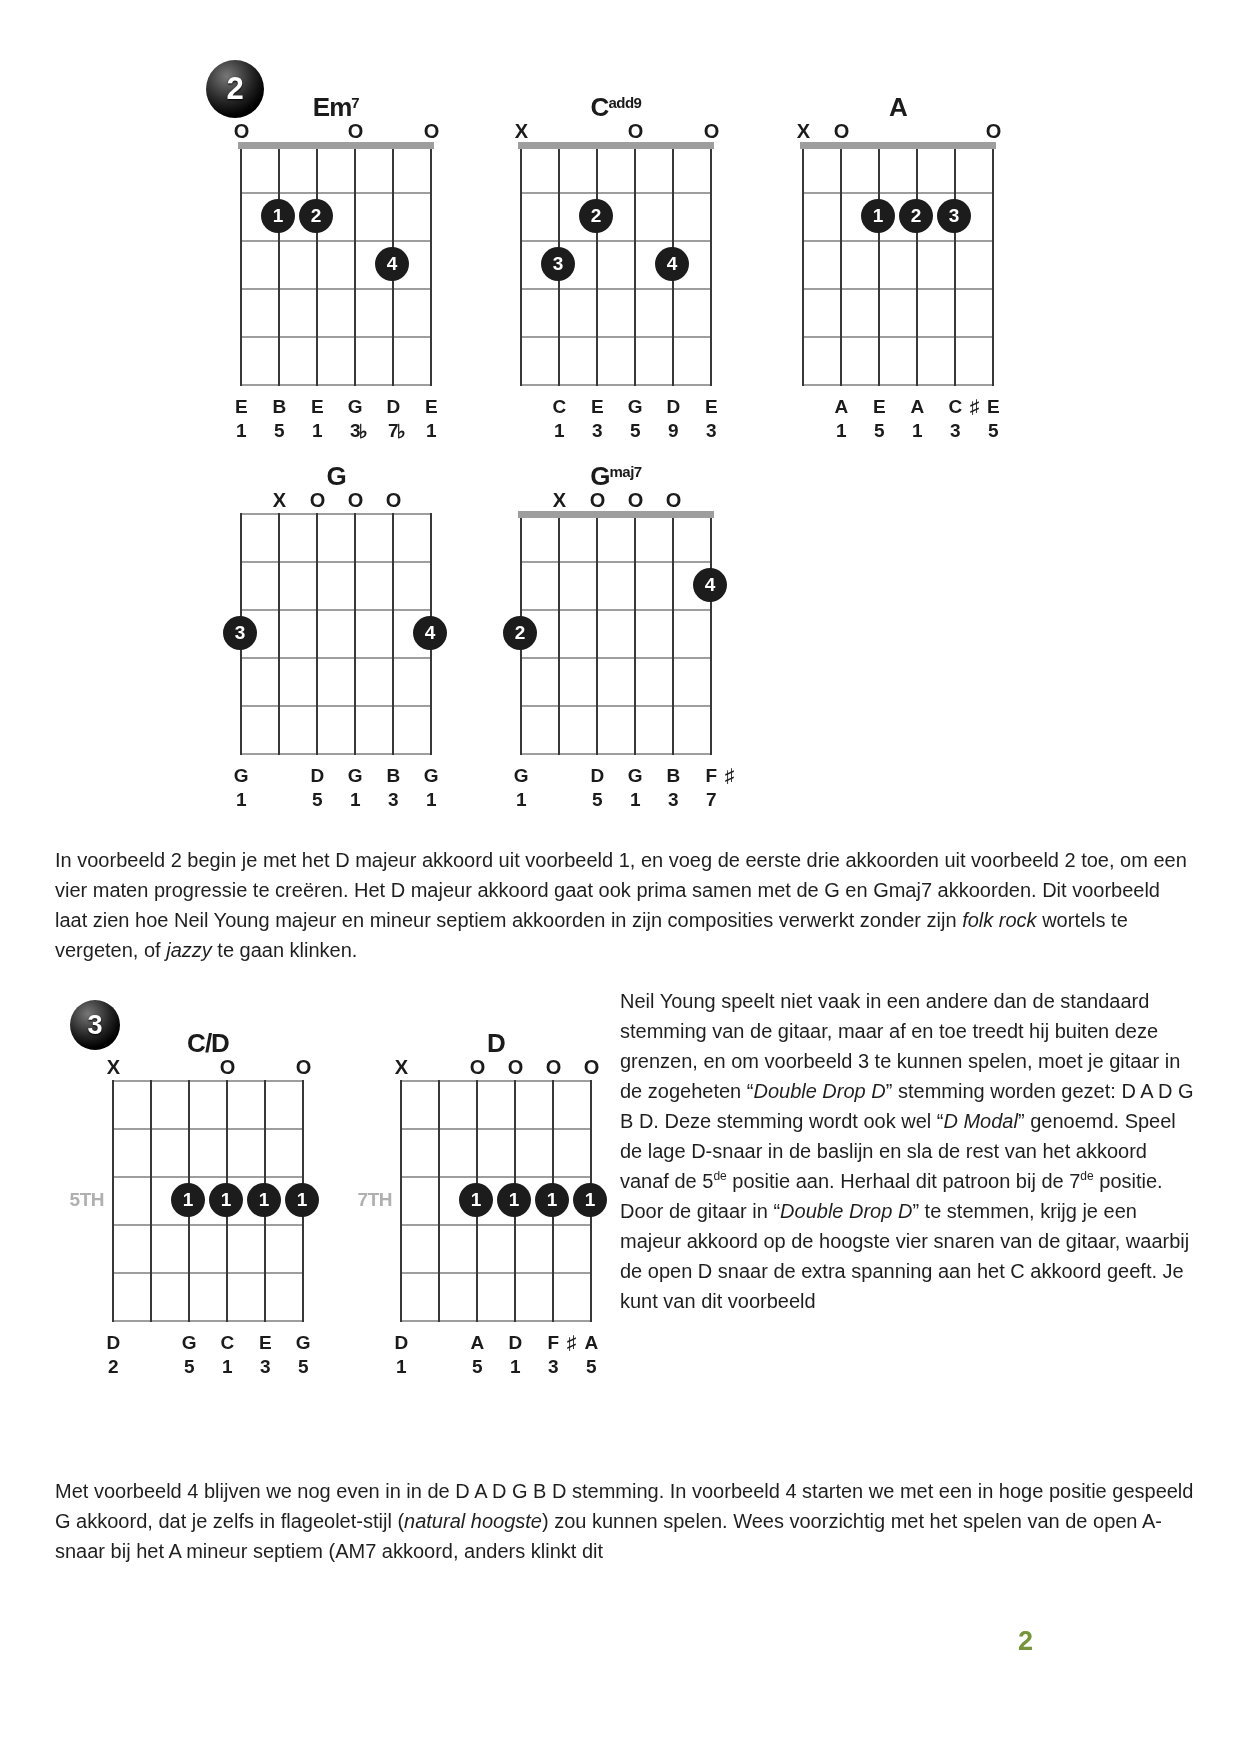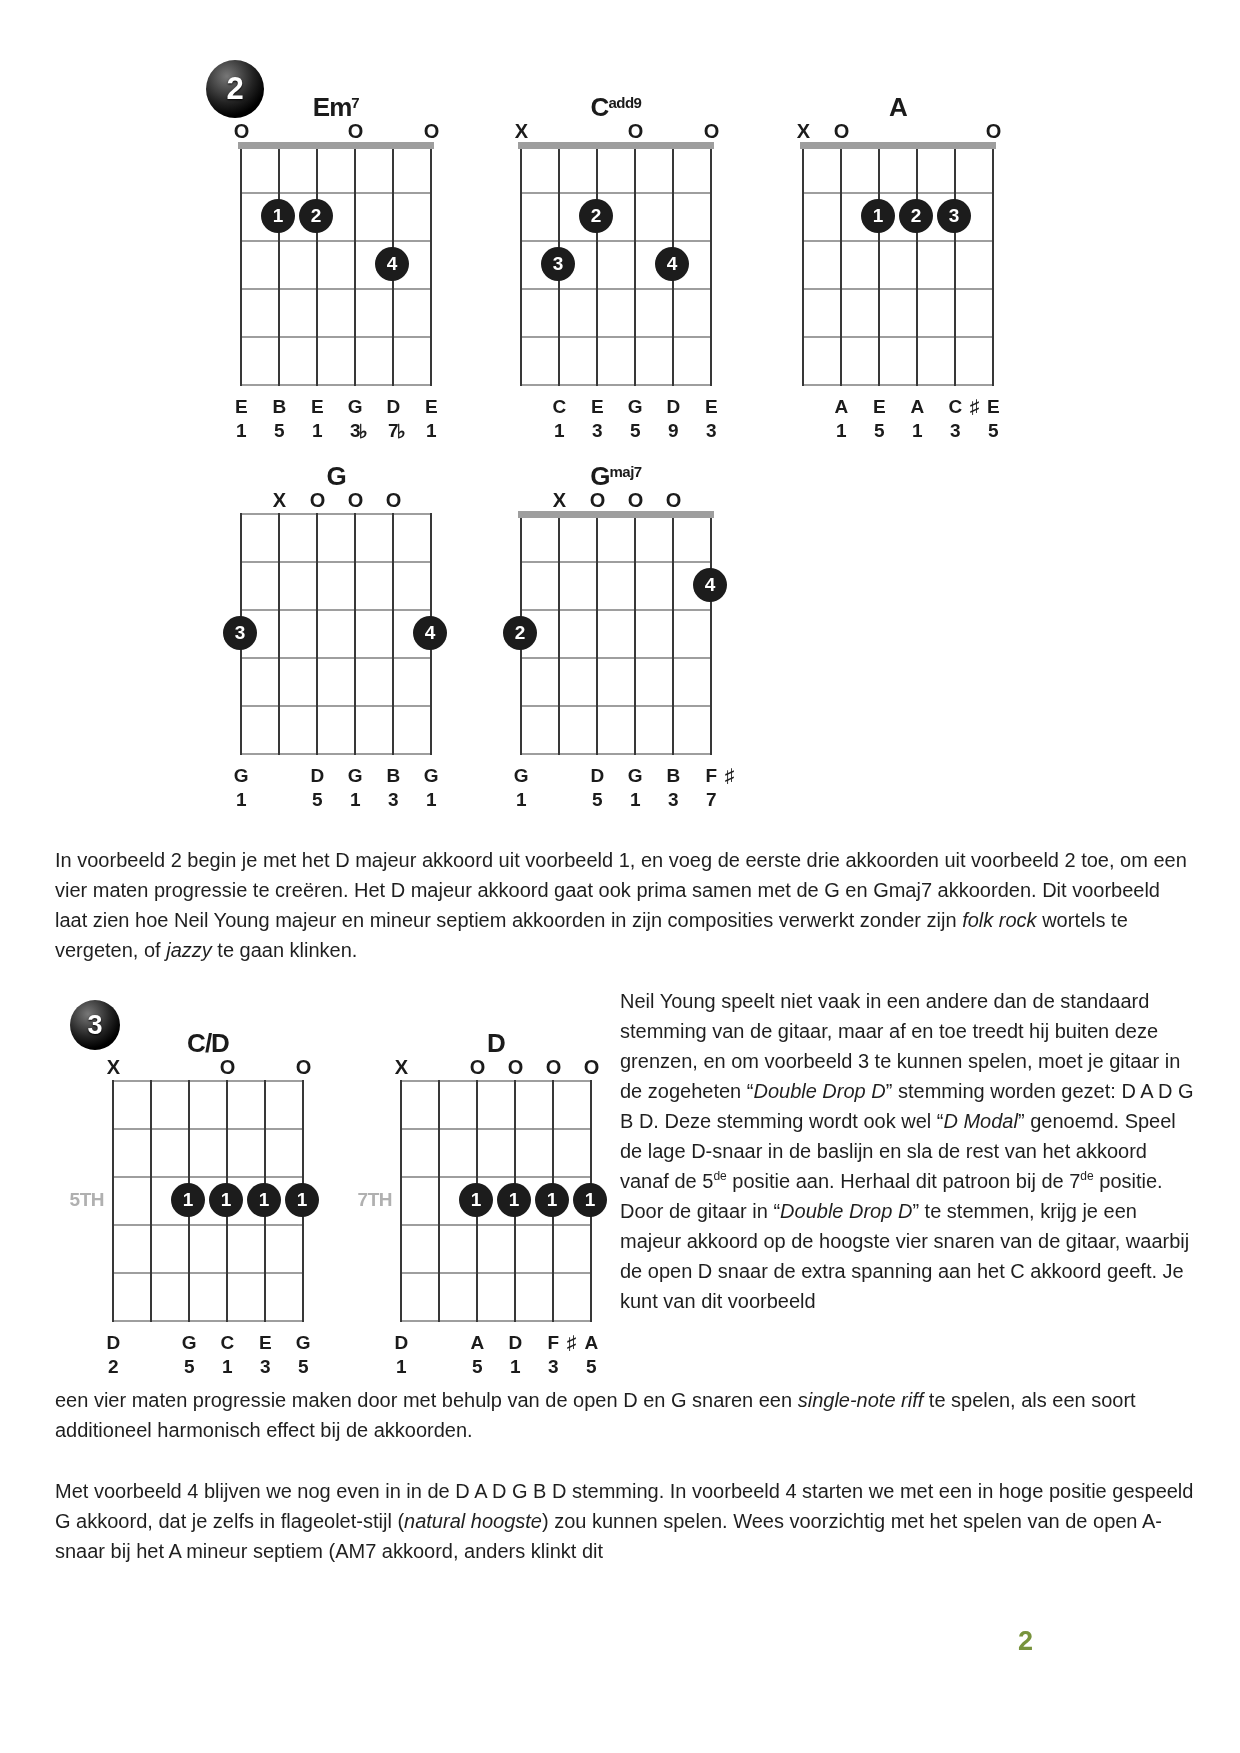--- a/index.html
+++ b/index.html
@@ -353,17 +353,16 @@
         <span style="left: -12px;">1</span>
         <span style="left: 64px;">5</span>
         <span style="left: 102px;">1</span>
         <span style="left: 140px;">3</span>
         <span style="left: 178px;">5</span>
       </div>
     </div>
 
   <div class="para p1"><span>In voorbeeld 2 begin je met het D majeur akkoord uit voorbeeld 1, en voeg de eerste drie akkoorden uit voorbeeld 2 toe, om een vier maten progressie te creëren. Het D majeur akkoord gaat ook prima samen met de G en Gmaj7 akkoorden. Dit voorbeeld laat zien hoe Neil Young majeur en mineur septiem akkoorden in zijn composities verwerkt zonder zijn </span><em>folk rock</em><span> wortels te vergeten, of </span><em>jazzy</em><span> te gaan klinken.</span></div>
   <div class="para col3"><span>Neil Young speelt niet vaak in een andere dan de standaard stemming van de gitaar, maar af en toe treedt hij buiten deze grenzen, en om voorbeeld 3 te kunnen spelen, moet je gitaar in de zogeheten “</span><em>Double Drop D</em><span>” stemming worden gezet: D A D G B D. Deze stemming wordt ook wel “</span><em>D Modal</em><span>” genoemd. Speel de lage D-snaar in de baslijn en sla de rest van het akkoord vanaf de 5</span><sup>de</sup><span> positie aan. Herhaal dit patroon bij de 7</span><sup>de</sup><span> positie. Door de gitaar in “</span><em>Double Drop D</em><span>” te stemmen, krijg je een majeur akkoord op de hoogste vier snaren van de gitaar, waarbij de open D snaar de extra spanning aan het C akkoord geeft. Je kunt van dit voorbeeld</span></div>
-  <div class="para p3"><span>een vier maten progressie maken door met behulp van de open D en G snaren een </span><em>single-note riff</em><span> te spelen, als een soort additioneel harmonisch effect bij de akkoorden.</span></div>
   <div class="para p4"><span>Met voorbeeld 4 blijven we nog even in in de D A D G B D stemming. In voorbeeld 4 starten we met een in hoge positie gespeeld G akkoord, dat je zelfs in flageolet-stijl (</span><em>natural hoogste</em><span>) zou kunnen spelen. Wees voorzichtig met het spelen van de open A-snaar bij het A mineur septiem (AM7 akkoord, anders klinkt dit</span></div>
 
   <div class="pagenum">2</div>
 </div>
 
 </body></html>

